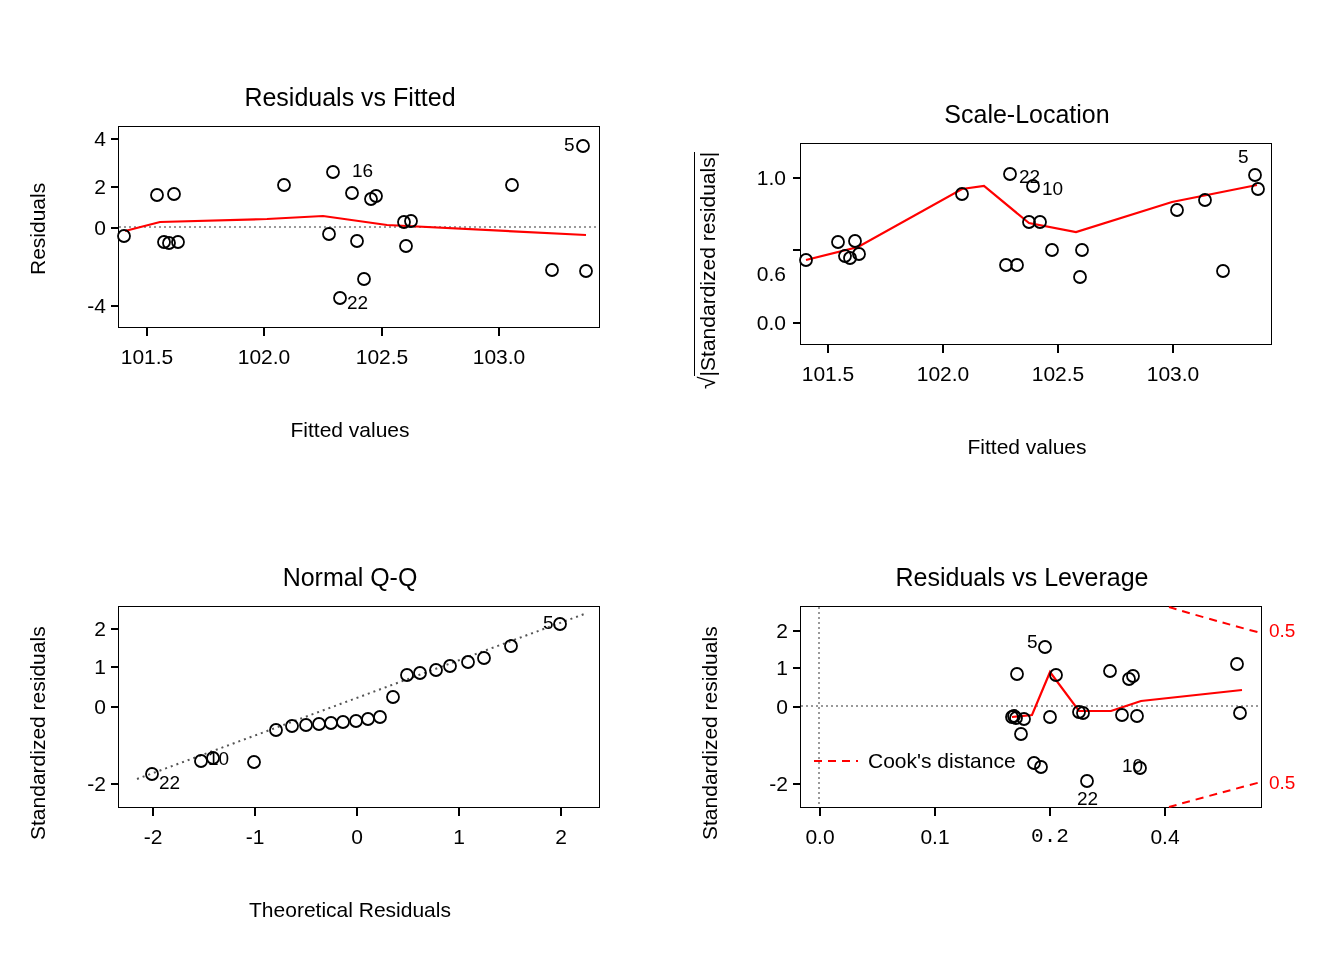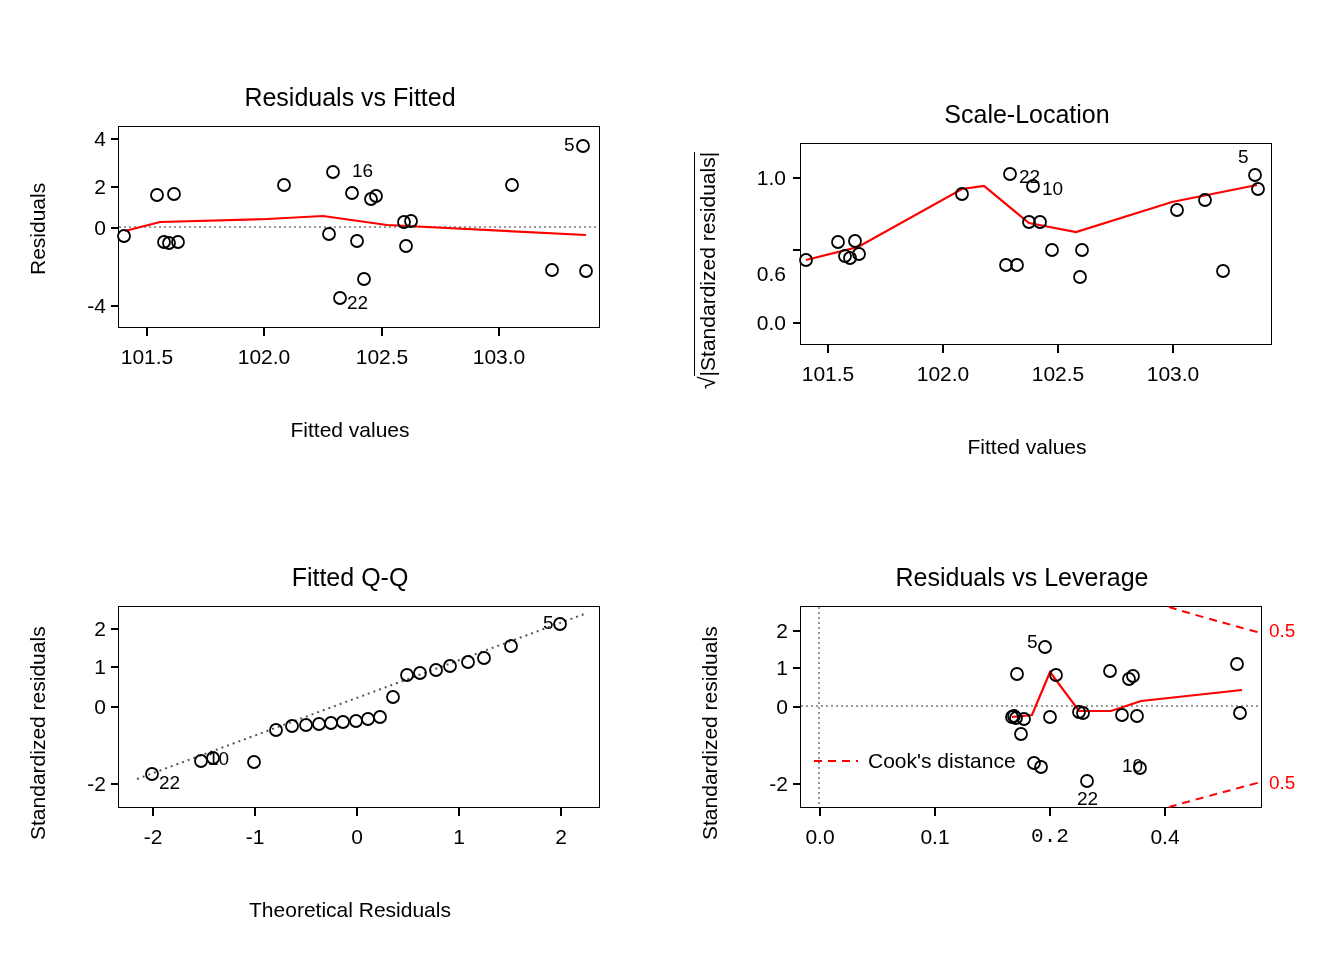--- a/index.html
+++ b/index.html
@@ -161,21 +161,21 @@
         <circle cx="586" cy="172" r="6"></circle>
       </g>
     </svg>
 
     <div class="ptlabel" style="left:347px;top:149px;">22</div>
     <div class="ptlabel" style="left:370px;top:161px;">10</div>
     <div class="ptlabel" style="left:566px;top:129px;">5</div>
   </div>
 
   <div class="panel" style="left:0;top:480;width:672px;height:480px;top:480px;">
-    <div class="title" style="left:110px;top:83px;width:480px;">Fitted Q-Q</div>
+    <div class="title" style="left:110px;top:83px;width:480px;">Normal Q-Q</div>
 
     <div class="ylab" style="left:26px;top:360px;transform:rotate(-90deg);">Standardized residuals</div>
 
     <div class="axis-title" style="left:110px;top:418px;width:480px;">Theoretical Residuals</div>
 
     <div class="plotbox" style="left:118px;top:126px;width:482px;height:202px;"></div>
 
     <div class="tick" style="left:111px;top:148px;width:7px;height:2px;"></div>
     <div class="tick" style="left:111px;top:186px;width:7px;height:2px;"></div>
     <div class="tick" style="left:111px;top:226px;width:7px;height:2px;"></div>

